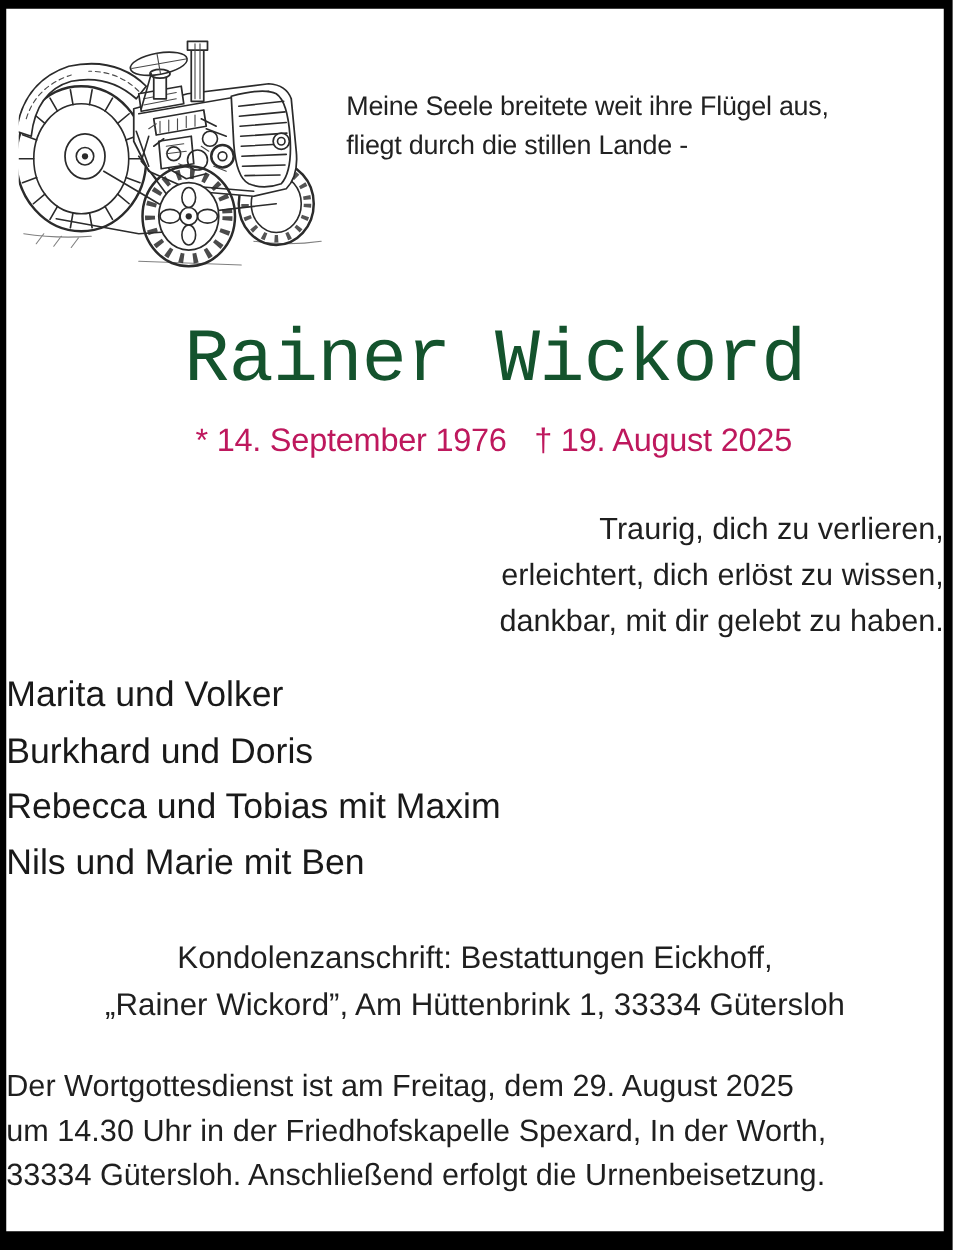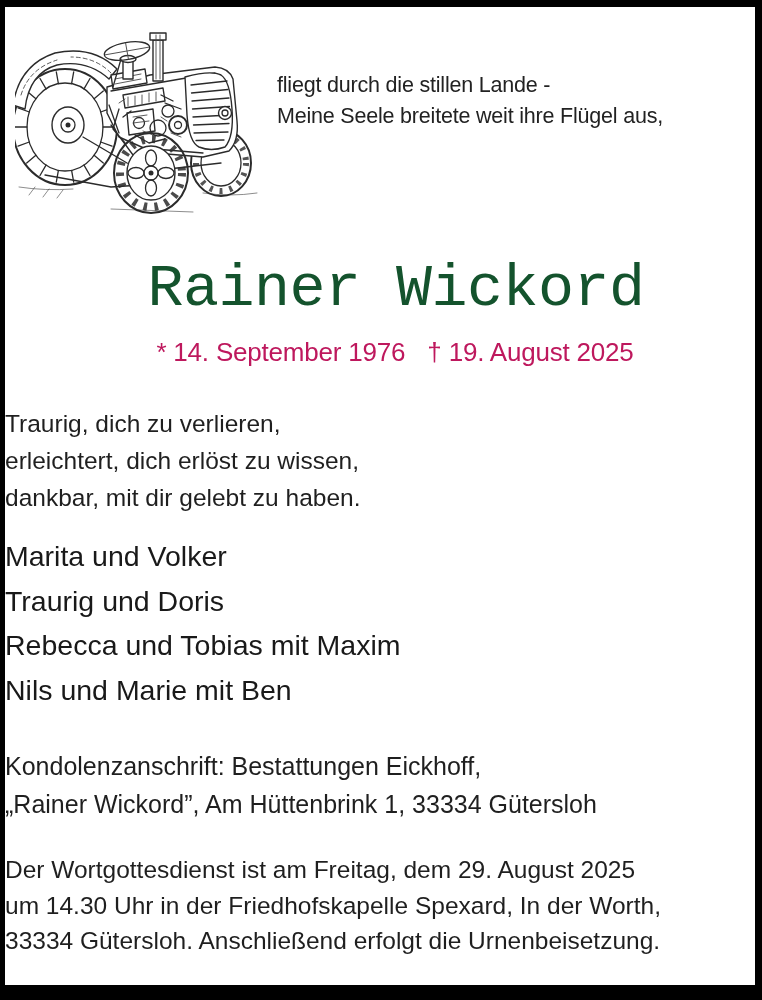--- a/index.html
+++ b/index.html
@@ -52,36 +52,37 @@
     text-align: center;
     font-size: 26px;
     letter-spacing: -0.2px;
     color: #be185d;
     padding-left: 15px;
   }
   .dates .born { margin-right: 22px; }
   .verse {
     position: absolute;
     left: 0; top: 398px; width: 100%;
-    text-align: left;
+    text-align: right;
     font-size: 24.5px;
     line-height: 37px;
     color: #1f1f1f;
   }
   .mourners {
     position: absolute;
     left: 0; top: 527px; width: 100%;
     text-align: left;
     font-size: 28.5px;
     line-height: 44.5px;
     color: #191919;
   }
   .condolence {
     position: absolute;
     left: 0; top: 740px; width: 100%;
+    text-align: center;
     font-size: 25px;
     line-height: 38px;
     color: #1f1f1f;
   }
   .service {
     position: absolute;
     left: 0; top: 845px; width: 100%;
     text-align: left;
     font-size: 24.5px;
     line-height: 35.5px;
@@ -159,39 +160,39 @@
         <ellipse class="ln" cx="136" cy="133" rx="5.5" ry="8" fill="#eee"></ellipse>
         <ellipse class="ln" cx="136" cy="163" rx="5.5" ry="8" fill="#eee"></ellipse>
         <ellipse class="ln" cx="121" cy="148" rx="8" ry="5.5" fill="#eee"></ellipse>
         <ellipse class="ln" cx="151" cy="148" rx="8" ry="5.5" fill="#eee"></ellipse>
         <circle class="ln" cx="136" cy="148" r="7"></circle>
         <circle cx="136" cy="148" r="2.5" fill="#2b2b2b"></circle>
       </svg>
     </div>
 
     <div class="poem">
+      <div>Meine Seele breitete weit ihre Flügel aus,</div>
       <div>fliegt durch die stillen Lande -</div>
-      <div>Meine Seele breitete weit ihre Flügel aus,</div>
     </div>
 
     <h1 class="name">Rainer Wickord</h1>
 
     <div class="dates">
       <span class="born">* 14. September 1976</span><span>† 19. August 2025</span>
     </div>
 
     <div class="verse">
       <div>Traurig, dich zu verlieren,</div>
       <div>erleichtert, dich erlöst zu wissen,</div>
       <div>dankbar, mit dir gelebt zu haben.</div>
     </div>
 
     <div class="mourners">
       <div>Marita und Volker</div>
-      <div>Traurig und Doris</div>
+      <div>Burkhard und Doris</div>
       <div>Rebecca und Tobias mit Maxim</div>
       <div>Nils und Marie mit Ben</div>
     </div>
 
     <div class="condolence">
       <div>Kondolenzanschrift: Bestattungen Eickhoff,</div>
       <div>„Rainer Wickord”, Am Hüttenbrink 1, 33334 Gütersloh</div>
     </div>
 
     <div class="service">

